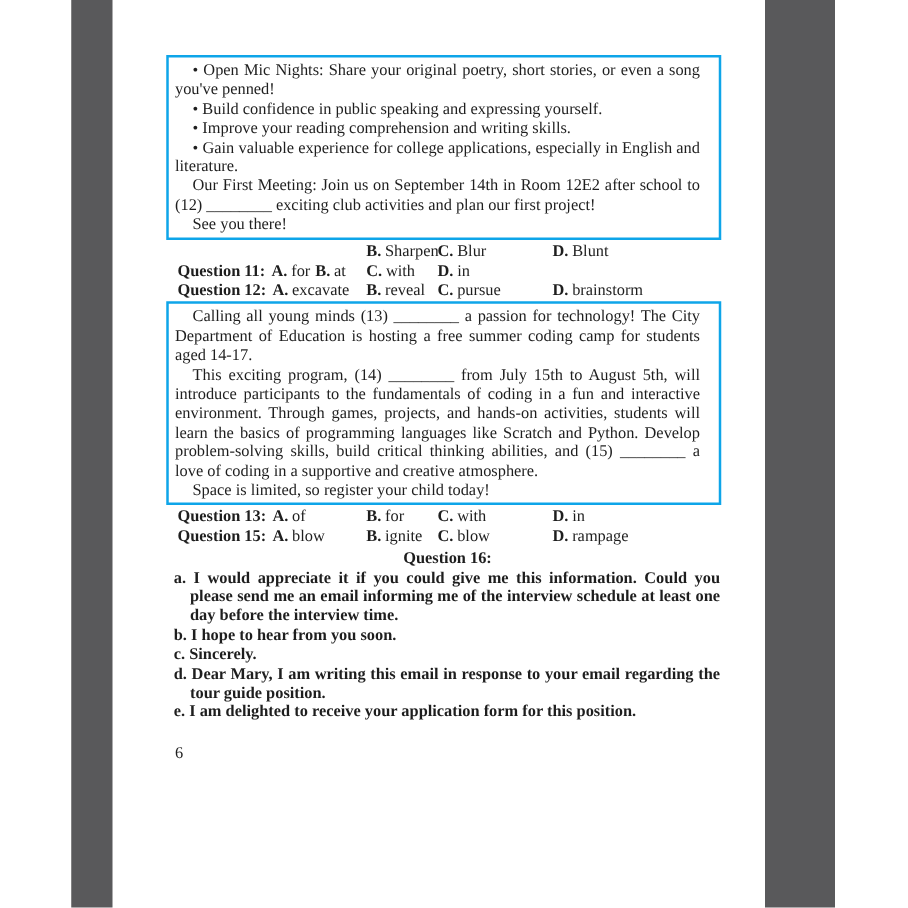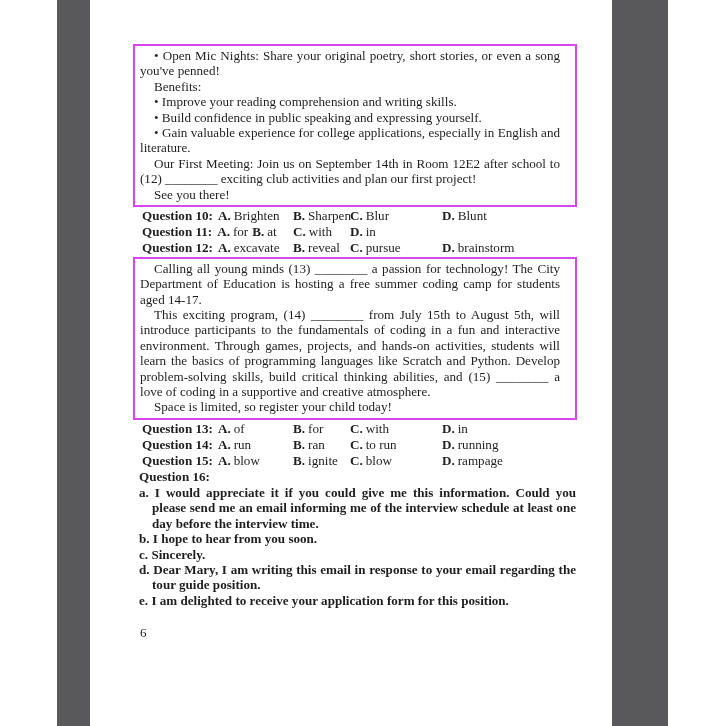--- a/index.html
+++ b/index.html
@@ -18,21 +18,21 @@
     position: absolute; top: 0; height: 726px;
     background: #59595b;
   }
   .gutter-left  { left: 57px;  width: 33px; }
   .gutter-right { left: 612px; width: 56px; }
   .page-content {
     position: absolute; left: 133px; top: 0; width: 444px;
   }
   .top-spacer { height: 44px; }
   .passage-box {
-    border: 2px solid #d946ef;
+    border: 2px solid #0ea5e9;
     padding: 2px 15px 3px 5px;
     text-align: justify;
   }
   .passage-box p { margin: 0; text-indent: 14px; }
   .qgroup { margin: 1px 0 1px 9px; }
   .qrow { position: relative; height: 15.9px; white-space: nowrap; }
   .qcell { position: absolute; top: 0; }
   .c0 { left: 0; }
   .c1 { left: 151px; }
   .c2 { left: 208px; font-family: Liberation Serif, serif; }
@@ -41,51 +41,49 @@
   .qrow.shifted .c1 { position: static; margin-left: 4px; }
   .qrow.shifted .c2 { left: 151px; }
   .qrow.shifted .c3 { left: 208px; }
   .opt .k { font-weight: bold; margin-right: 3px; }
   .qlabel { font-weight: bold; margin-right: 5px; }
   .instruction {
     font-weight: bold; font-style: italic;
     text-align: justify;
     margin: 6px 1px 0 6px;
   }
-  .q16-heading { font-weight: bold; margin: 0 0 0 6px; }
+  .q16-heading { font-weight: bold; margin: 0 0 0 6px; text-align: center; }
   .q16-item {
     margin: 0 1px 0 6px;
     padding-left: 13px; text-indent: -13px;
     text-align: justify;
     font-weight: bold;
   }
   .page-number { margin: 17px 0 0 7px; }
 </style>
 </head>
 <body>
 
 <div class="gutter gutter-left"></div>
 <div class="gutter gutter-right"></div>
 
 <div class="page-content">
   <div class="top-spacer"></div>
 
   <div class="passage-box">
     <p>• Open Mic Nights: Share your original poetry, short stories, or even a song you've penned!</p>
-    <p>Benefits:</p>
+    <p>• Build confidence in public speaking and expressing yourself.</p>
     <p>• Improve your reading comprehension and writing skills.</p>
-    <p>• Build confidence in public speaking and expressing yourself.</p>
     <p>• Gain valuable experience for college applications, especially in English and literature.</p>
     <p>Our First Meeting: Join us on September 14th in Room 12E2 after school to (12) ________ exciting club activities and plan our first project!</p>
     <p>See you there!</p>
   </div>
 
   <div class="qgroup">
     <div class="qrow">
-      <span class="qcell c0"><span class="qlabel">Question 10:</span><span class="opt"><span class="k">A.</span><span>Brighten</span></span></span>
       <span class="qcell c1 opt"><span class="k">B.</span><span>Sharpen</span></span>
       <span class="qcell c2 opt"><span class="k">C.</span><span>Blur</span></span>
       <span class="qcell c3 opt"><span class="k">D.</span><span>Blunt</span></span>
     </div>
     <div class="qrow shifted">
       <span class="qcell c0"><span class="qlabel">Question 11:</span><span class="opt"><span class="k">A.</span><span>for</span></span><span class="qcell c1 opt"><span class="k">B.</span><span>at</span></span></span>
       <span class="qcell c2 opt"><span class="k">C.</span><span>with</span></span>
       <span class="qcell c3 opt"><span class="k">D.</span><span>in</span></span>
     </div>
     <div class="qrow">
@@ -103,26 +101,20 @@
   </div>
 
   <div class="qgroup">
     <div class="qrow">
       <span class="qcell c0"><span class="qlabel">Question 13:</span><span class="opt"><span class="k">A.</span><span>of</span></span></span>
       <span class="qcell c1 opt"><span class="k">B.</span><span>for</span></span>
       <span class="qcell c2 opt"><span class="k">C.</span><span>with</span></span>
       <span class="qcell c3 opt"><span class="k">D.</span><span>in</span></span>
     </div>
     <div class="qrow">
-      <span class="qcell c0"><span class="qlabel">Question 14:</span><span class="opt"><span class="k">A.</span><span>run</span></span></span>
-      <span class="qcell c1 opt"><span class="k">B.</span><span>ran</span></span>
-      <span class="qcell c2 opt"><span class="k">C.</span><span>to run</span></span>
-      <span class="qcell c3 opt"><span class="k">D.</span><span>running</span></span>
-    </div>
-    <div class="qrow">
       <span class="qcell c0"><span class="qlabel">Question 15:</span><span class="opt"><span class="k">A.</span><span>blow</span></span></span>
       <span class="qcell c1 opt"><span class="k">B.</span><span>ignite</span></span>
       <span class="qcell c2 opt"><span class="k">C.</span><span>blow</span></span>
       <span class="qcell c3 opt"><span class="k">D.</span><span>rampage</span></span>
     </div>
   </div>
 
 
   <div class="q16-heading">Question 16:</div>
 

